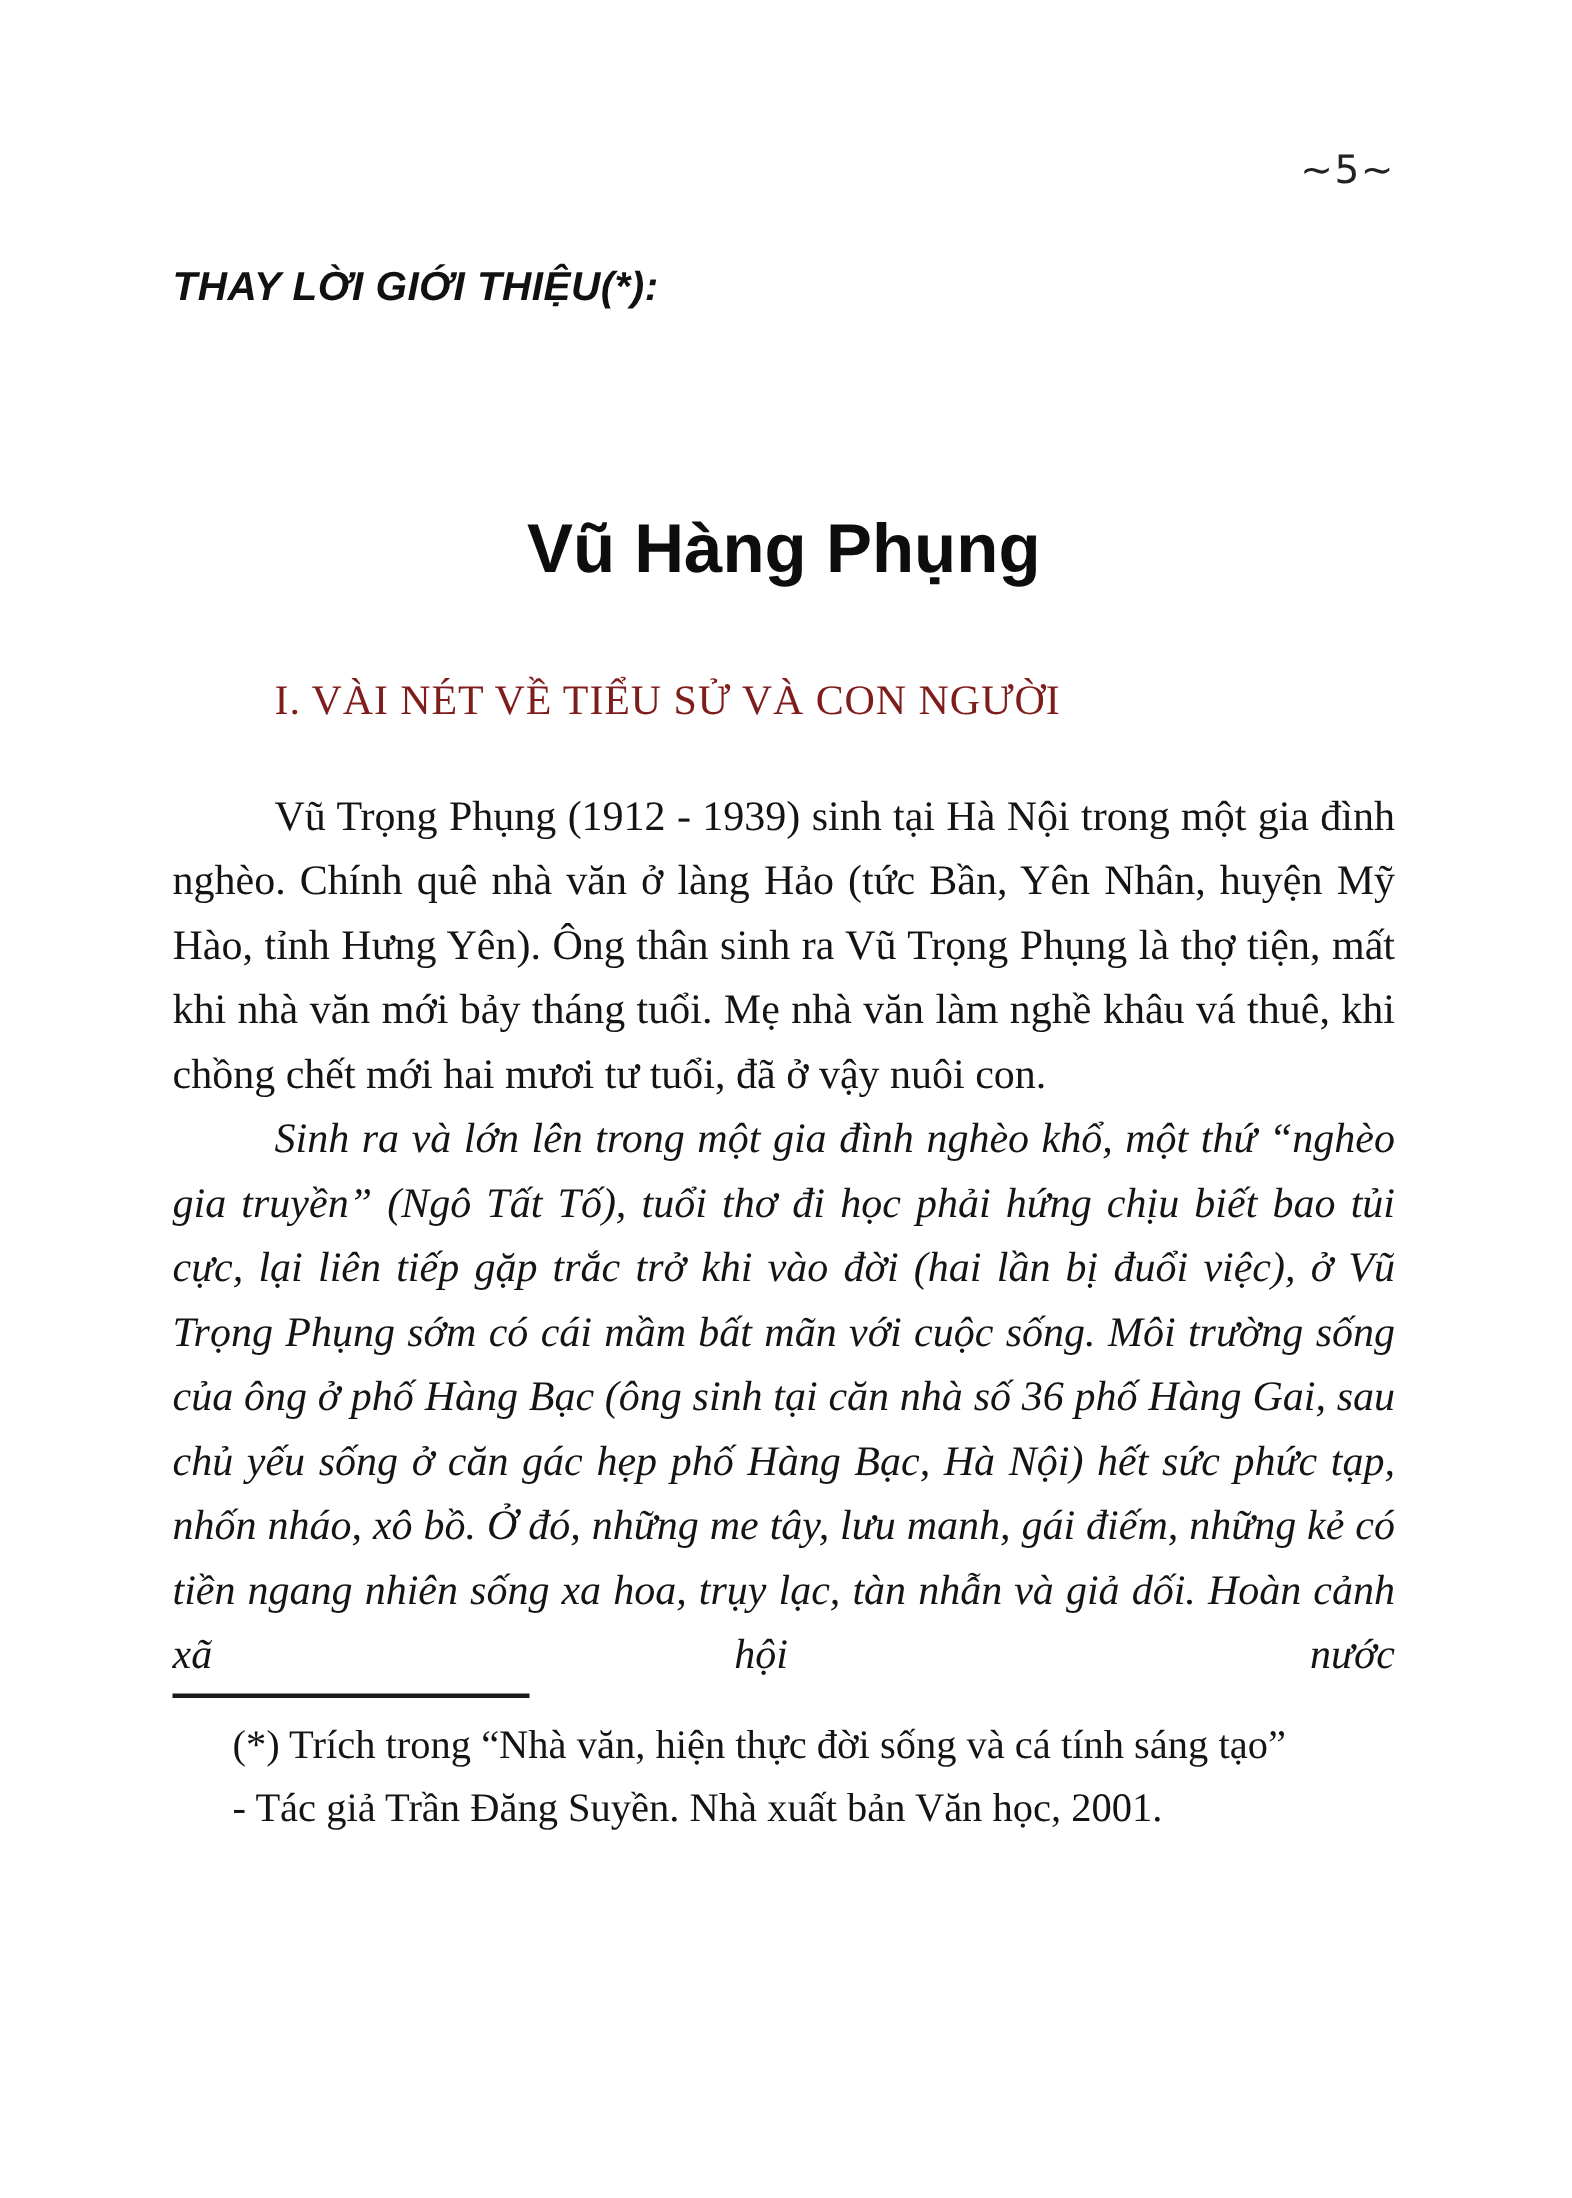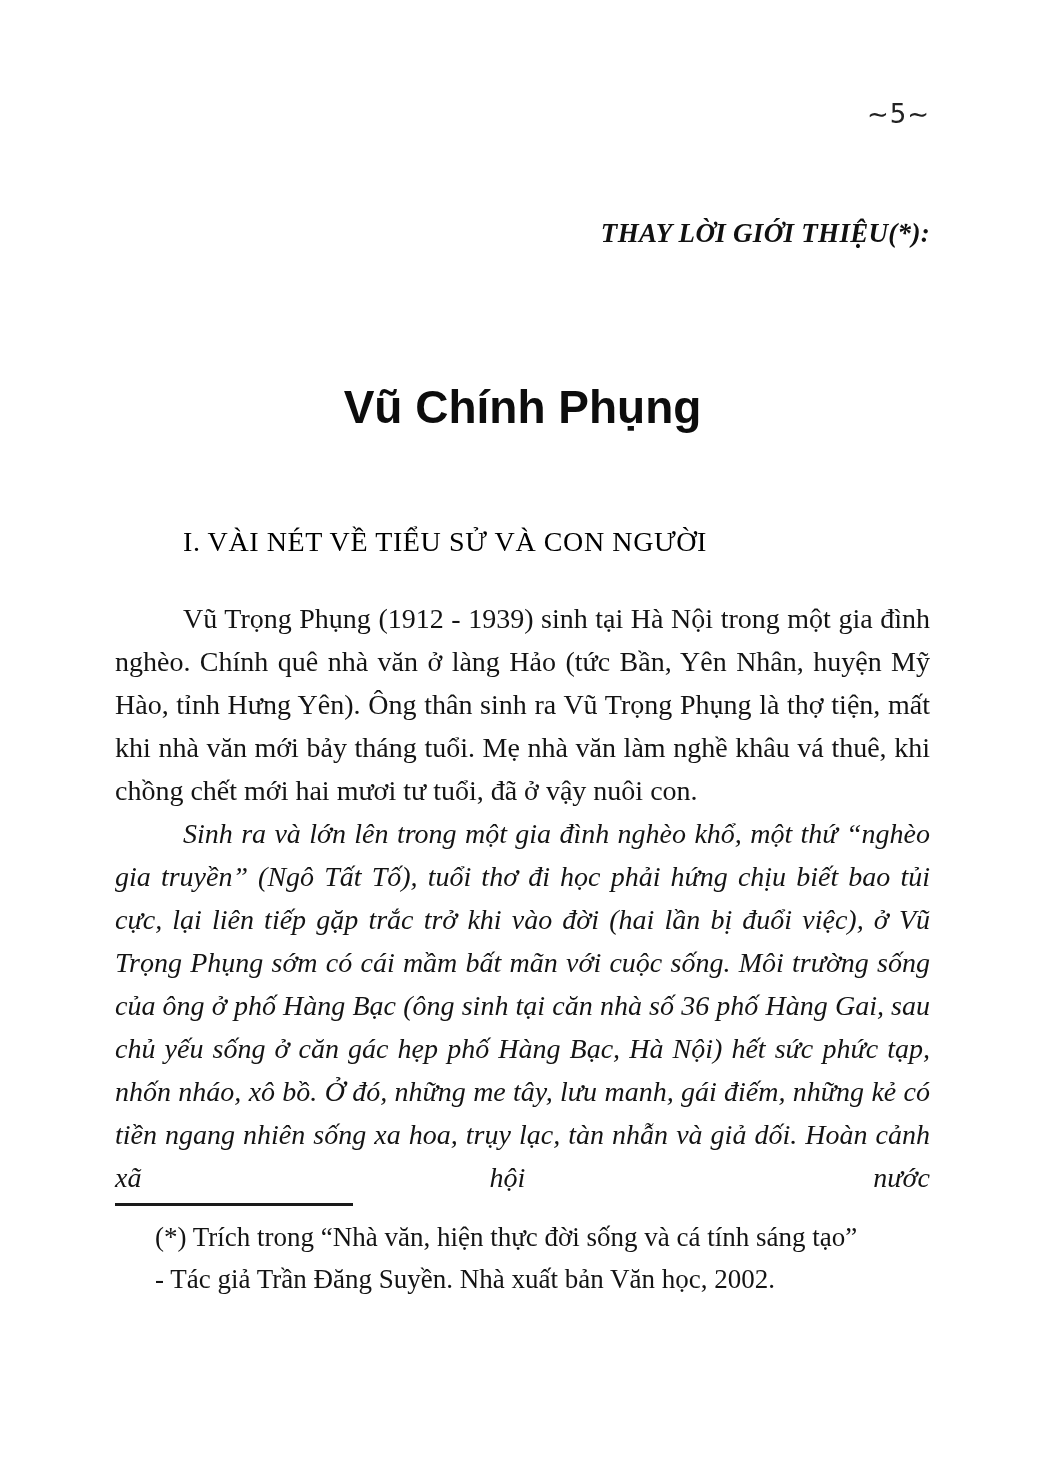--- a/index.html
+++ b/index.html
@@ -21,47 +21,46 @@
   }
   .page-number {
     text-align: right;
     font-family: "DejaVu Sans", sans-serif;
     font-size: 26px;
     line-height: 28px;
     color: #222;
     letter-spacing: 1px;
   }
   .kicker {
-    margin-top: 88px;
-    font-family: Liberation Serif, serif;
+    margin-top: 46px;
+    font-family: Liberation Sans, sans-serif;
     font-weight: bold;
     font-style: italic;
     font-size: 27px;
     line-height: 34px;
     letter-spacing: 0.3px;
     color: #111;
-    text-align: right;
   }
   .title {
     margin-top: 130px;
     text-align: center;
     font-family: "Liberation Sans", "DejaVu Sans", sans-serif;
     font-weight: bold;
     font-size: 46px;
     line-height: 54px;
     color: #0d0d0d;
   }
   .section-heading {
-    margin-top: 90px;
+    margin-top: 58px;
     padding-left: 68px;
     font-family: "Liberation Serif", "DejaVu Serif", serif;
     font-size: 28px;
     line-height: 36px;
     letter-spacing: 0.6px;
-    color: #000000;
+    color: #7f1d1d;
   }
   .body-paragraph {
     margin: 0;
     font-size: 28px;
     line-height: 43px;
     text-align: justify;
     text-indent: 68px;
     color: #141414;
   }
   .body-paragraph.first {
@@ -87,28 +86,28 @@
 </style>
 </head>
 <body>
 
 <div class="page">
 
   <div class="page-number">∼5∼</div>
 
   <div class="kicker">THAY LỜI GIỚI THIỆU(*):</div>
 
-  <h1 class="title">Vũ Chính Phụng</h1>
+  <h1 class="title">Vũ Hàng Phụng</h1>
 
   <div class="section-heading">I. VÀI NÉT VỀ TIỂU SỬ VÀ CON NGƯỜI</div>
 
   <p class="body-paragraph first">Vũ Trọng Phụng (1912 - 1939) sinh tại Hà Nội trong một gia đình nghèo. Chính quê nhà văn ở làng Hảo (tức Bần, Yên Nhân, huyện Mỹ Hào, tỉnh Hưng Yên). Ông thân sinh ra Vũ Trọng Phụng là thợ tiện, mất khi nhà văn mới bảy tháng tuổi. Mẹ nhà văn làm nghề khâu vá thuê, khi chồng chết mới hai mươi tư tuổi, đã ở vậy nuôi con.</p>
 
   <p class="body-paragraph cont">Sinh ra và lớn lên trong một gia đình nghèo khổ, một thứ “nghèo gia truyền” (Ngô Tất Tố), tuổi thơ đi học phải hứng chịu biết bao tủi cực, lại liên tiếp gặp trắc trở khi vào đời (hai lần bị đuổi việc), ở Vũ Trọng Phụng sớm có cái mầm bất mãn với cuộc sống. Môi trường sống của ông ở phố Hàng Bạc (ông sinh tại căn nhà số 36 phố Hàng Gai, sau chủ yếu sống ở căn gác hẹp phố Hàng Bạc, Hà Nội) hết sức phức tạp, nhốn nháo, xô bồ. Ở đó, những me tây, lưu manh, gái điếm, những kẻ có tiền ngang nhiên sống xa hoa, trụy lạc, tàn nhẫn và giả dối. Hoàn cảnh xã hội nước</p>
 
   <div class="footnote-rule"></div>
 
   <div class="footnote">
     <div class="footnote-line">(*) Trích trong “Nhà văn, hiện thực đời sống và cá tính sáng tạo”</div>
-    <div class="footnote-line">- Tác giả Trần Đăng Suyền. Nhà xuất bản Văn học, 2002.</div>
+    <div class="footnote-line">- Tác giả Trần Đăng Suyền. Nhà xuất bản Văn học, 2001.</div>
   </div>
 
 </div>
 
 </body></html>

